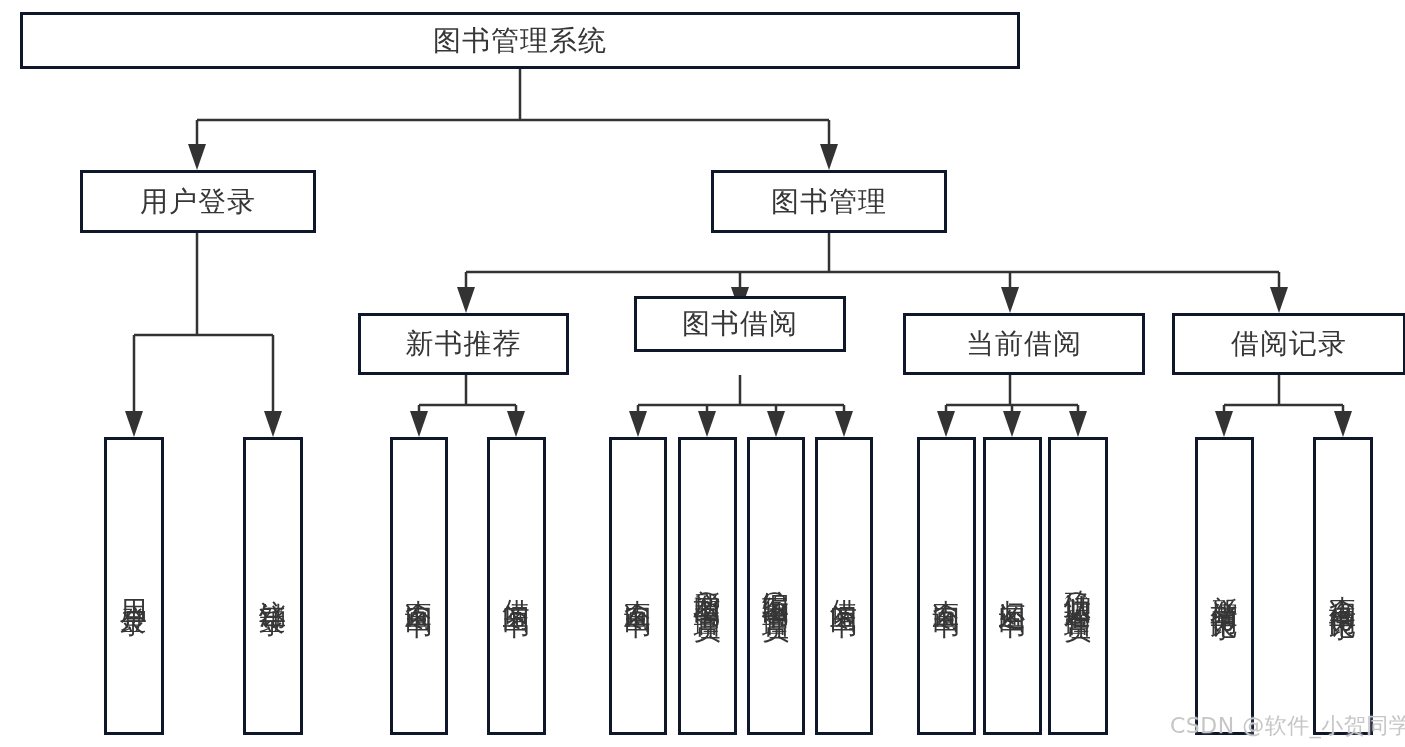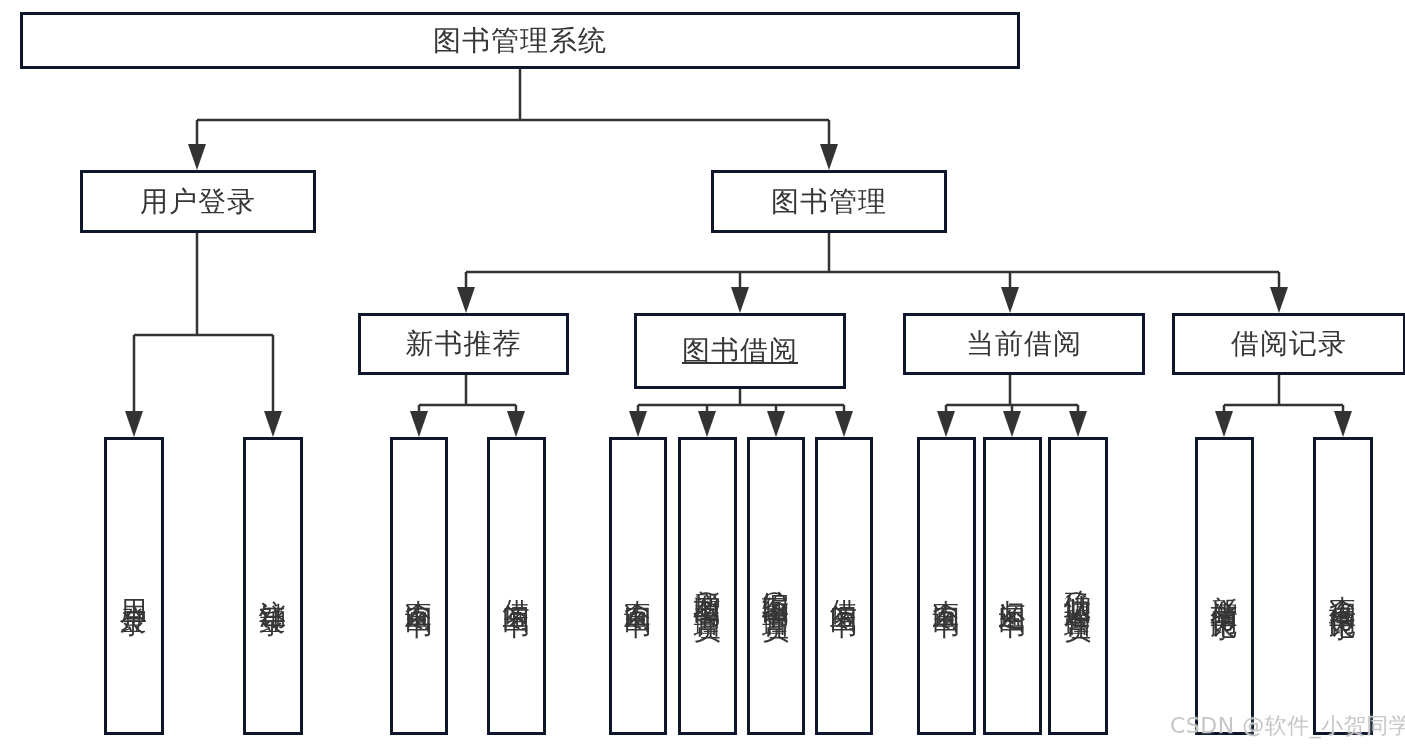--- a/index.html
+++ b/index.html
@@ -97,21 +97,21 @@
       <polygon points="1334,411 1352,411 1343,437"></polygon>
     </g>
   </svg>
 
   <div class="box" style="left:20px; top:12px; width:1000px; height:57px;">图书管理系统</div>
 
   <div class="box" style="left:80px; top:170px; width:236px; height:63px;">用户登录</div>
   <div class="box" style="left:711px; top:170px; width:236px; height:63px;">图书管理</div>
 
   <div class="box" style="left:358px; top:313px; width:211px; height:62px;">新书推荐</div>
-  <div class="box" style="left:634px; top:313px; width:212px; height:76px;text-decoration:underline;">图书借阅</div>
+  <div class="box" style="left:634px; top:296px; width:212px; height:56px;">图书借阅</div>
   <div class="box" style="left:903px; top:313px; width:242px; height:62px;">当前借阅</div>
   <div class="box" style="left:1172px; top:313px; width:234px; height:62px;">借阅记录</div>
 
   <div class="box leaf" style="left:104px; width:60px;">用户登录</div>
   <div class="box leaf" style="left:243px; width:60px;">注销登录</div>
 
   <div class="box leaf" style="left:390px; width:58px;">查询图书</div>
   <div class="box leaf" style="left:487px; width:59px;">借阅图书</div>
 
   <div class="box leaf" style="left:609px; width:58px;">查询图书</div>

